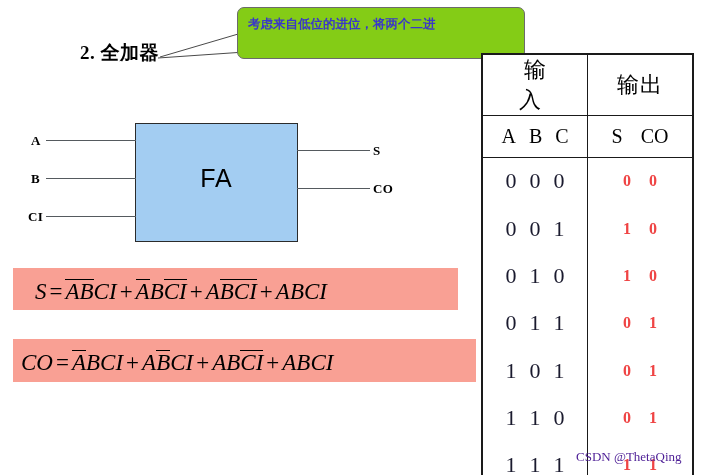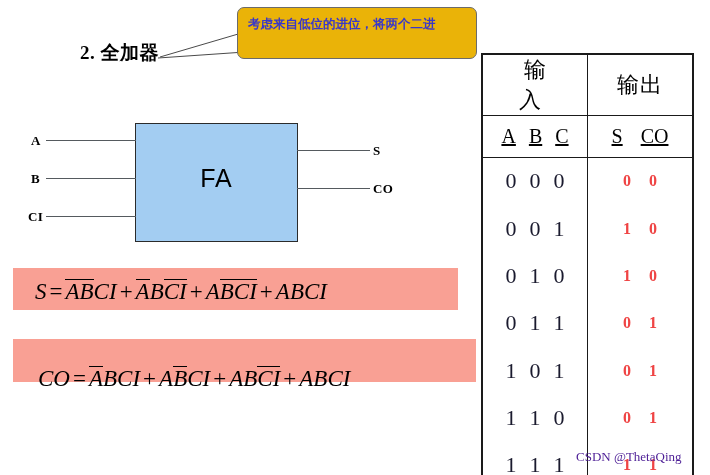--- a/index.html
+++ b/index.html
@@ -29,25 +29,25 @@
   }
   #section-title .num {
     font-family: "Liberation Serif", serif;
   }
 
   
   #callout {
     position: absolute;
     left: 237px;
     top: 7px;
-    width: 240px;
+    width: 288px;
     height: 52px;
     border: 1px solid #6b6b6b;
     border-radius: 7px;
-    background: #eab308;
+    background: #84cc16;
     box-sizing: border-box;
     padding: 6px 8px 0 10px;
   }
   #callout .ctext {
     color: #3a38c8;
     font-family: "DejaVu Sans", "Liberation Sans", sans-serif;
     font-size: 12.5px;
     font-weight: bold;
     line-height: 19px;
     letter-spacing: 0px;
@@ -112,21 +112,21 @@
   #eq-co-band { left: 13px;  top: 339px; width: 463px; height: 43px; }
   .eq-text {
     position: absolute;
     font-family: "Liberation Serif", "DejaVu Serif", serif;
     font-style: italic;
     font-size: 23px;
     white-space: nowrap;
     line-height: 1;
   }
   #eq-s-text  { left: 35px; top: 279px; }
-  #eq-co-text { left: 38px; top: 350px; margin-top: 16px; }
+  #eq-co-text { left: 21px; top: 350px; }
   .ovb {
     border-top: 1.4px solid #000;
     padding-top: 0px;
     display: inline-block;
     line-height: 1.05;
   }
   .op { font-style: normal; padding: 0 3px; }
 
   
   #truth-table {
@@ -218,21 +218,21 @@
   <span>CO</span><span class="op">=</span><span id="eq-co-terms"><span class="ovb">A</span><span>B</span><span>C</span><span>I</span><span class="op">+</span><span>A</span><span class="ovb">B</span><span>C</span><span>I</span><span class="op">+</span><span>A</span><span>B</span><span class="ovb">CI</span><span class="op">+</span><span>A</span><span>B</span><span>C</span><span>I</span></span>
 </div>
 
 <div id="truth-table">
   <table>
     <thead>
       <tr style="height:48px;">
         <td class="hdr-cn vsep hsep">输　入</td>
         <td class="hdr-cn2 hsep">输出</td>
       </tr>
-      <tr style="height:42px;text-decoration:underline;">
+      <tr style="height:42px;">
         <td class="hdr-ab vsep hsep">
           <span>A</span><span class="sp"></span><span>B</span><span class="sp"></span><span>C</span>
         </td>
         <td class="hdr-ab hsep">
           <span>S</span><span class="spo"></span><span>CO</span>
         </td>
       </tr>
     </thead>
     <tbody id="truth-table-body">
         <tr style="height: 40px;">

